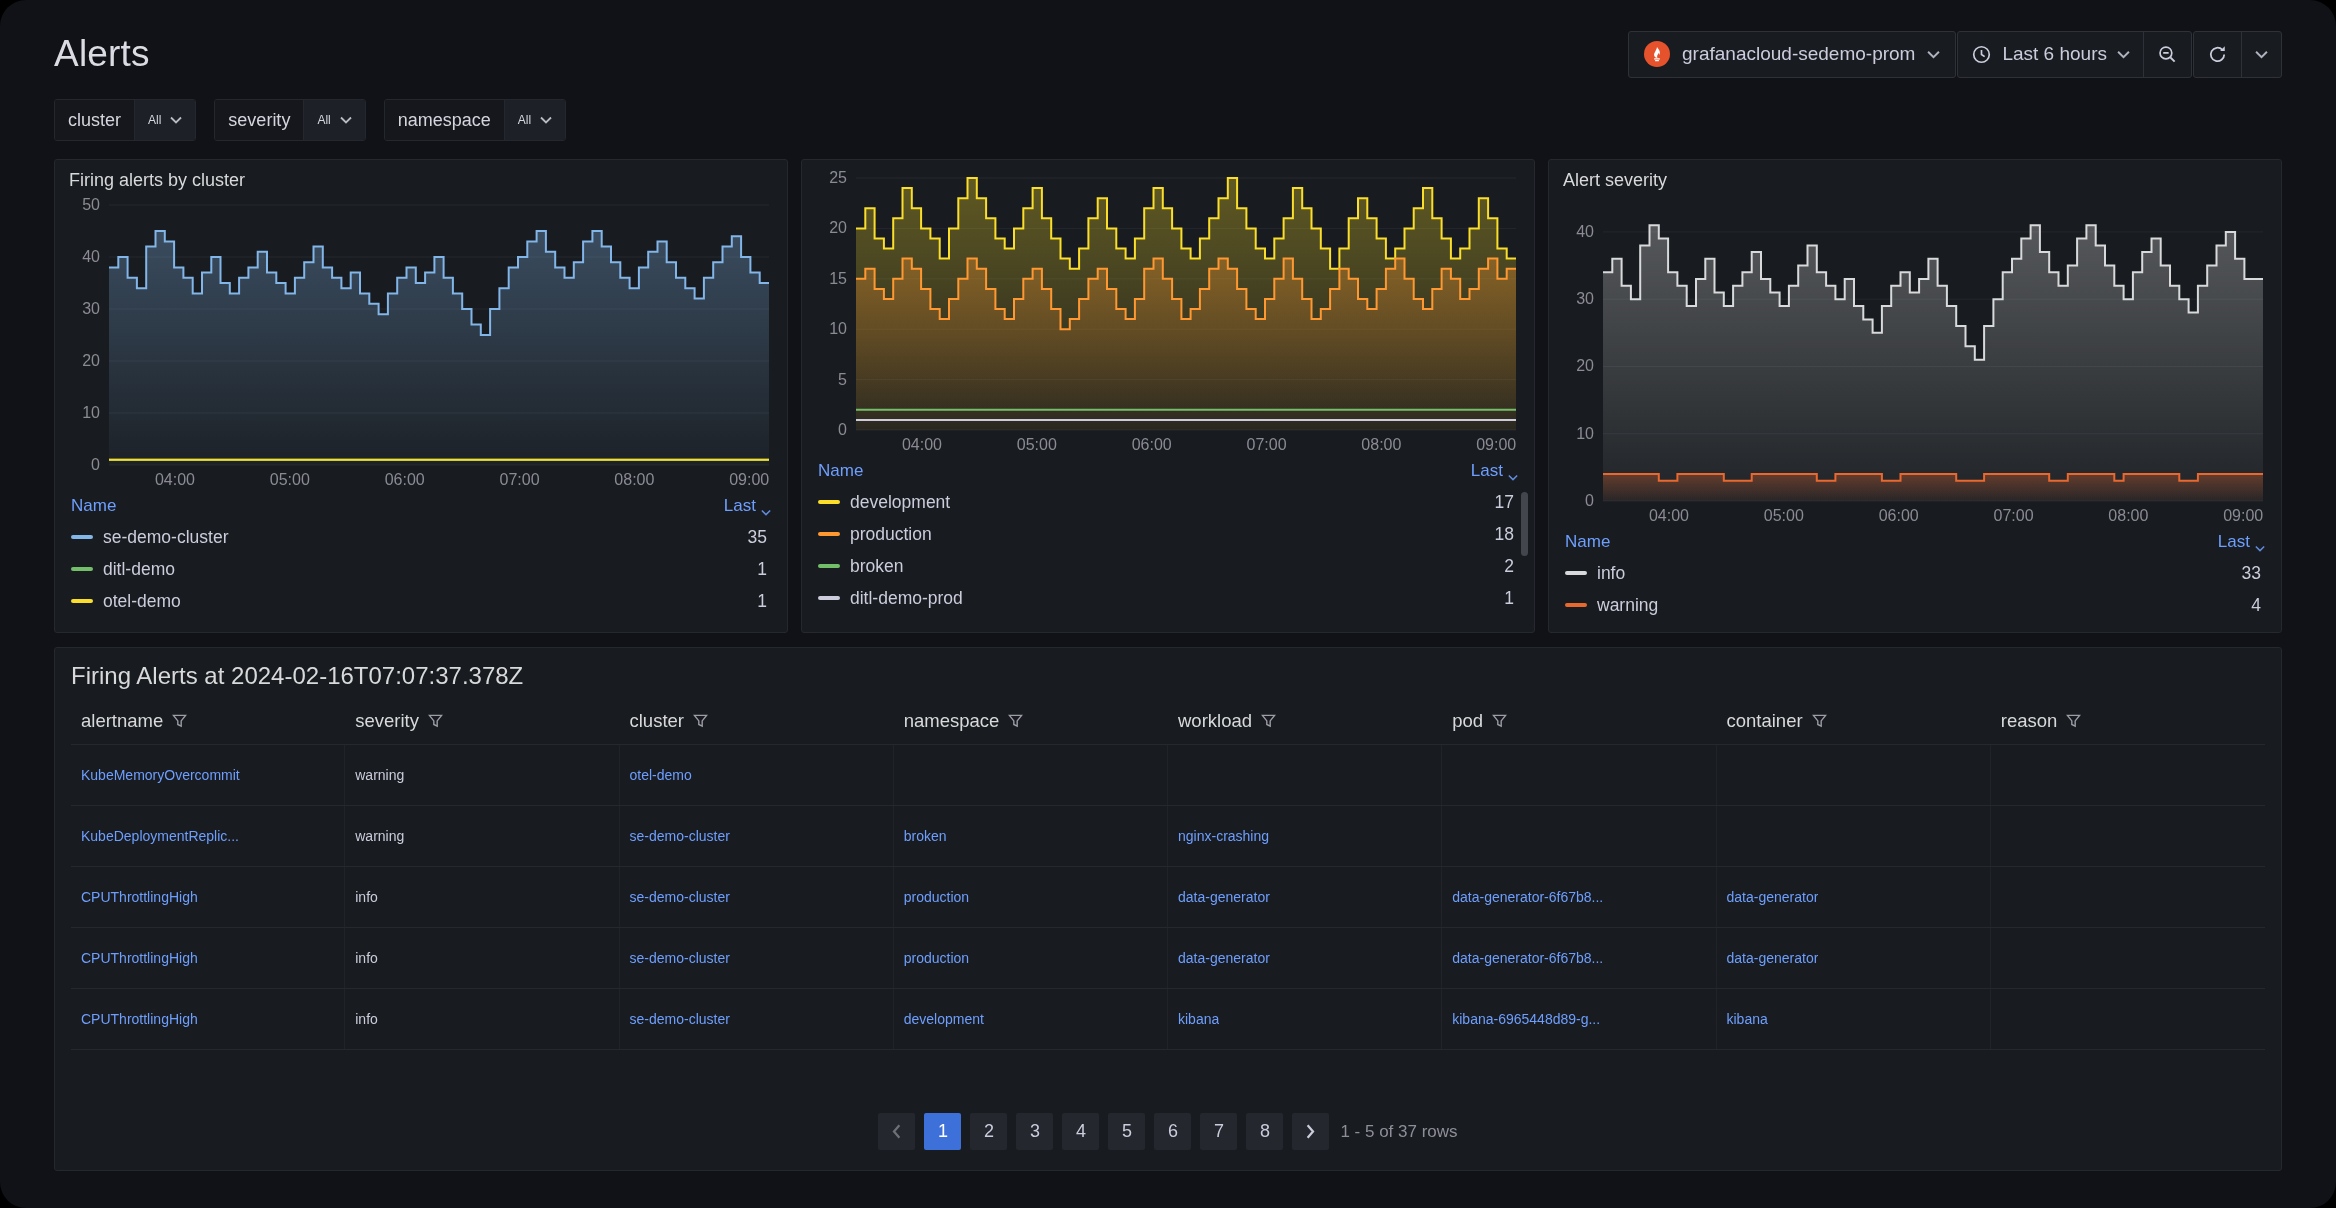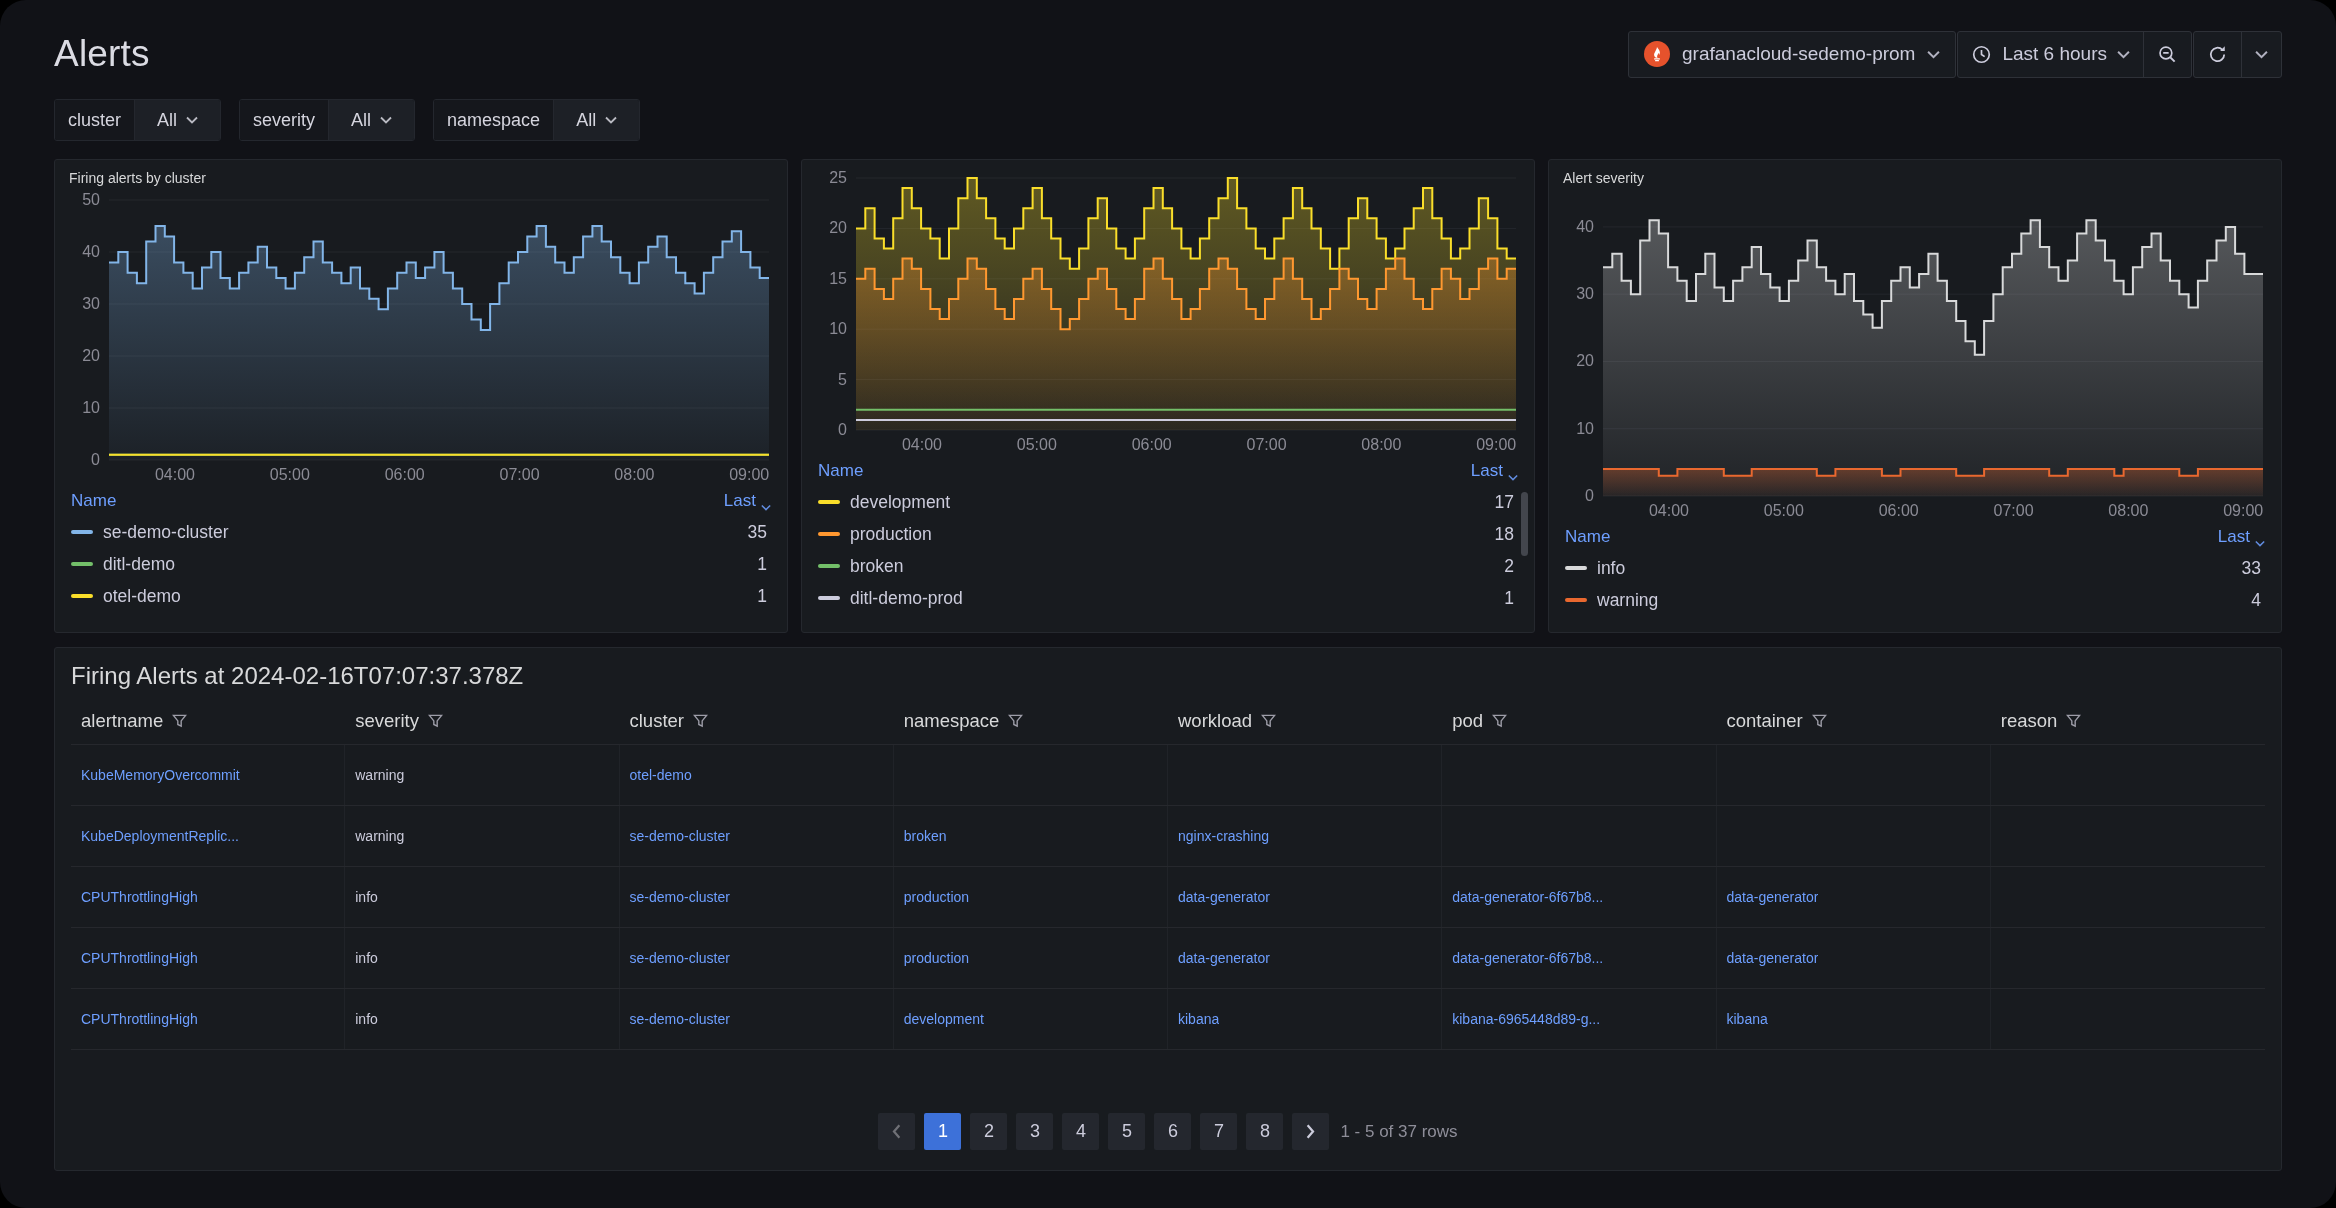--- a/index.html
+++ b/index.html
@@ -15,26 +15,26 @@
   .flame-badge{width:26px;height:26px;border-radius:50%;background:#e6522c;display:flex;align-items:center;justify-content:center;flex:0 0 auto}
   .btn-group{display:flex;height:47px;border:1px solid #2e3138;border-radius:3px;background:#181b20;overflow:hidden}
   .btn-group button{display:flex;align-items:center;gap:10px;padding:0 13px;background:transparent;border:none;border-left:1px solid #2e3138;color:#ccccdc;font-size:19px;font-family:inherit;cursor:pointer}
   .btn-group button:first-child{border-left:none}
   .caret{opacity:.85}
 
   
   .filters{display:flex;gap:18px;margin-top:17px}
   .filter{display:flex;height:42px;border-radius:3px;overflow:hidden;border:1px solid #24272e}
   .f-label{display:flex;align-items:center;padding:0 13px;background:#15171c;font-size:18px;color:#d5d5de}
-  .f-value{display:flex;align-items:center;gap:9px;padding:0 22px;background:#1d2026;font-size:18px;color:#d5d5de;border-left:1px solid #24272e;cursor:pointer}
+  .f-value{display:flex;align-items:center;gap:9px;padding:0 13px;background:#1d2026;font-size:12px;color:#d5d5de;border-left:1px solid #24272e;cursor:pointer}
 
   
   .panels{display:grid;grid-template-columns:repeat(3,1fr);gap:13px;margin-top:18px;height:474px}
   .panel{background:#181b1f;border:1px solid #25282e;border-radius:3px;padding:8px 14px 6px;display:flex;flex-direction:column;min-width:0;position:relative}
-  .panel-title{font-size:14px;font-weight:500;color:#d8d9da;padding:2px 0 4px;flex:0 0 auto}
+  .panel-title{font-size:18px;font-weight:500;color:#d8d9da;padding:2px 0 4px;flex:0 0 auto}
   .chart{width:100%;flex:0 0 auto}
   .panel:nth-child(1) .chart{height:296px}
   .panel:nth-child(2) .chart{height:288px}
   .panel:nth-child(3) .chart{height:332px}
   .tick{fill:#8b8b95;font-size:16px;font-family:"Liberation Sans",sans-serif}
   .legend{margin-top:2px;position:relative;flex:1;min-height:0;display:flex;flex-direction:column}
   .legend-header{display:flex;justify-content:space-between;align-items:center;font-size:17px;color:#6e9fff;padding:3px 2px 5px;flex:0 0 auto}
   .lh-last{display:flex;align-items:flex-end;gap:5px;cursor:pointer}
   .legend-body{overflow:hidden;flex:1;min-height:0}
   .legend-row{display:flex;align-items:center;gap:10px;padding:5px 2px;font-size:17.5px;color:#ccccdc;height:32px}

